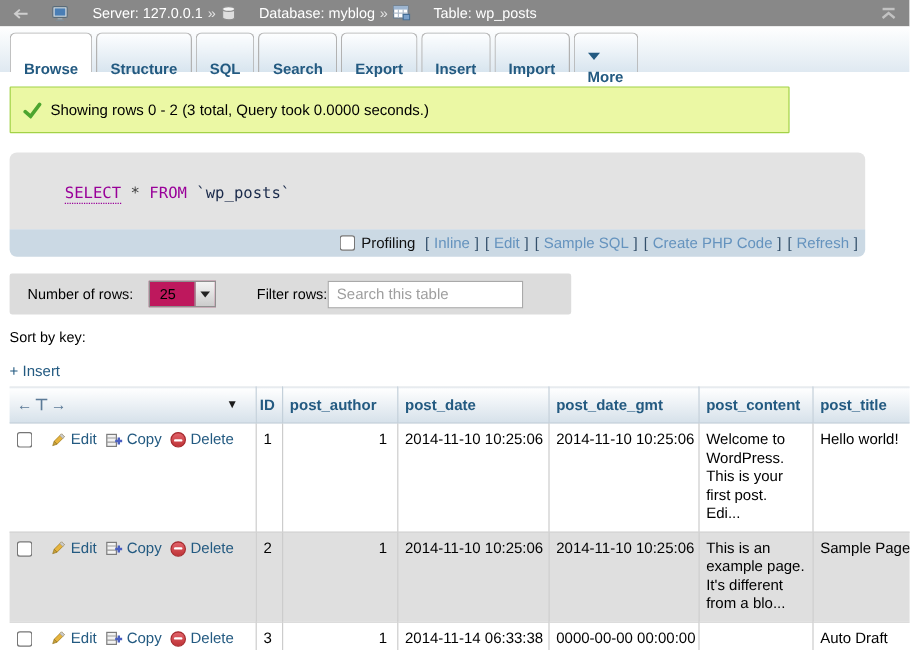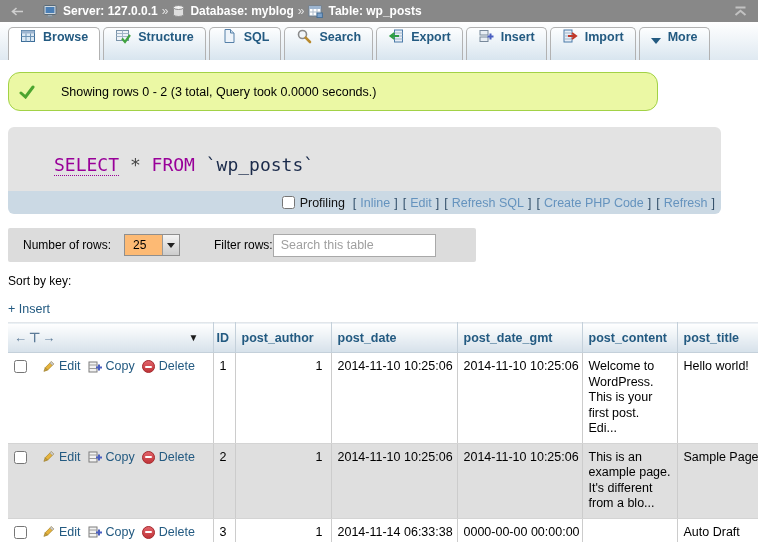--- a/index.html
+++ b/index.html
@@ -7,64 +7,64 @@
   body {
     background:#fff; color:#000;
     font-family:"Liberation Sans", sans-serif; font-size:12px;
   }
   a { text-decoration:none; cursor:pointer; }
 
   
   .topbar { height:22px; background:#888888; display:flex; align-items:center;
             padding:0 10px; color:#fff; }
   .topbar .back { margin-right:18px; display:flex; align-items:center; }
-  .crumb { display:flex; align-items:flex-end; gap:5px; color:#fff;font-weight:bold; }
+  .crumb { display:flex; align-items:flex-start; gap:19px; color:#fff; }
   .crumb-ic { display:flex; align-items:center; }
   .sep { color:#e3e3e3; margin:0 4px; }
   .collapse { margin-left:auto; display:flex; align-items:center; }
 
   
   .tabbar { height:38px; background:linear-gradient(#ffffff,#dfe9f1);
             display:flex; align-items:flex-end; padding-left:8px; gap:3px; }
-  .tab { height:29px; display:flex; align-items:flex-end; gap:7px; padding:16px 11px;
+  .tab { height:29px; display:flex; align-items:flex-start; gap:7px; padding:16px 11px;
          border:1px solid #b2b2b2; border-bottom:none; border-radius:5px 5px 0 0;
          background:linear-gradient(#fdfeff,#d8e5ef);
-         color:#235a81; font-weight:bold; font-size:12.5px; cursor:pointer; }
+         color:#235a81; font-weight:bold; font-size:12.5px; cursor:pointer;flex-direction:column; }
   .tab.active { background:#ffffff; }
   .tab svg { display:block; }
   .tri-down { width:0; height:0; border-left:5px solid transparent;
               border-right:5px solid transparent; border-top:6px solid #235a81; }
 
   
   .msg { margin:12px 0 0 8px; width:650px; min-height:39px;
-         background:#ebf8a4; border:1px solid #a2d246; border-radius:12px;
-         padding:10px 10px; display:flex; align-items:center; gap:26px; font-size:12.5px; }
+         background:#ebf8a4; border:1px solid #a2d246; border-radius:1px;
+         padding:10px 10px; display:flex; align-items:center; gap:7px; font-size:12.5px; }
 
   
   .querybox { margin:16px 0 0 8px; width:713px; }
   .query-main { background:#e3e3e3; border-radius:6px 6px 0 0; height:64px;
                 padding:27px 0 0 46px;
-                font-family:"DejaVu Sans Mono", monospace; font-size:18px; }
+                font-family:"DejaVu Sans Mono", monospace; font-size:13px; }
   .kw { color:#990099; }
   .kw-link { border-bottom:1px dotted #990099; }
   .sql-star { color:#444; }
   .sql-ident { color:#1a2a4a; }
   .query-tools { background:#cbd9e4; border-radius:0 0 6px 6px; height:23px;
                  display:flex; align-items:center; justify-content:flex-end;
                  padding-right:6px; font-size:12.5px; }
   .query-tools input { margin-right:5px; }
   .profil-lbl { color:#111; margin-right:3px; }
   .qitem { display:inline-flex; gap:4px; margin-left:5px; }
   .qbr { color:#33506b; }
   .qlink { color:#6593be; }
 
   
   .rowsbar { margin:14px 0 0 8px; width:468px; height:34px; background:#dcdcdc;
              border-radius:2px; display:flex; align-items:center; padding:4px 15px; }
-  .wselect { background:#fdba74; border:1px solid #8f8f8f; height:22px;
+  .wselect { background:#be185d; border:1px solid #8f8f8f; height:22px;
              display:inline-flex; align-items:stretch; cursor:pointer; }
   .wselect .val { padding:3px 8px 0 8px; }
   .wselect .btn { width:17px; background:linear-gradient(#f4f4f4,#cccccc);
                   border-left:1px solid #9a9a9a; display:flex; align-items:center;
                   justify-content:center; }
   .tri { width:0; height:0; border-left:4px solid transparent;
          border-right:4px solid transparent; border-top:5px solid #222; }
   .filter-input { width:163px; height:23px; border:1px solid #a9a9a9; background:#fff;
                   padding:0 7px; font-size:12.5px; font-family:"Liberation Sans",sans-serif; }
   .filter-input::placeholder { color:#9f9f9f; }
@@ -236,21 +236,21 @@
         <a class="qlink">Inline</a>
         <span class="qbr">]</span>
       </span>
     <span class="qitem">
         <span class="qbr">[</span>
         <a class="qlink">Edit</a>
         <span class="qbr">]</span>
       </span>
     <span class="qitem">
         <span class="qbr">[</span>
-        <a class="qlink">Refresh SQL</a>
+        <a class="qlink">Sample SQL</a>
         <span class="qbr">]</span>
       </span>
     <span class="qitem">
         <span class="qbr">[</span>
         <a class="qlink">Create PHP Code</a>
         <span class="qbr">]</span>
       </span>
     <span class="qitem">
         <span class="qbr">[</span>
         <a class="qlink">Refresh</a>

